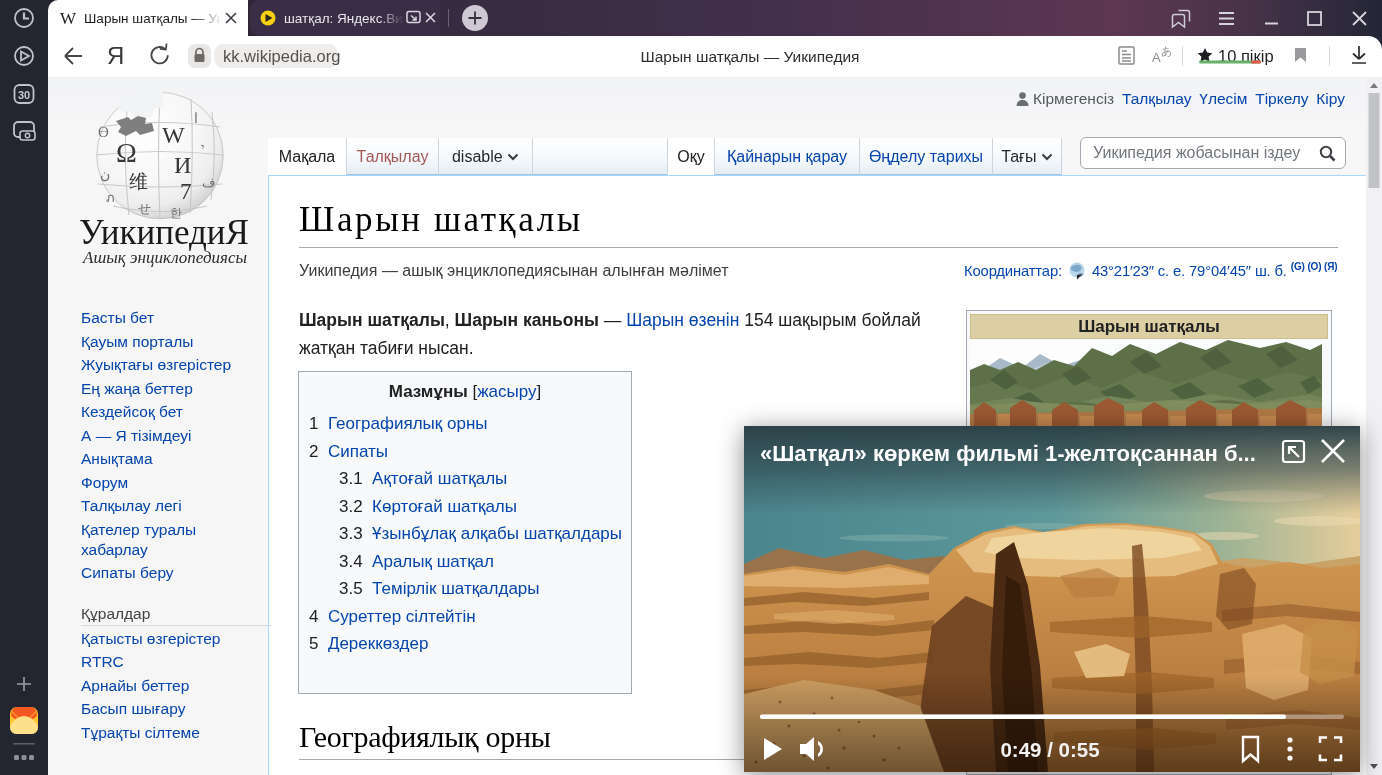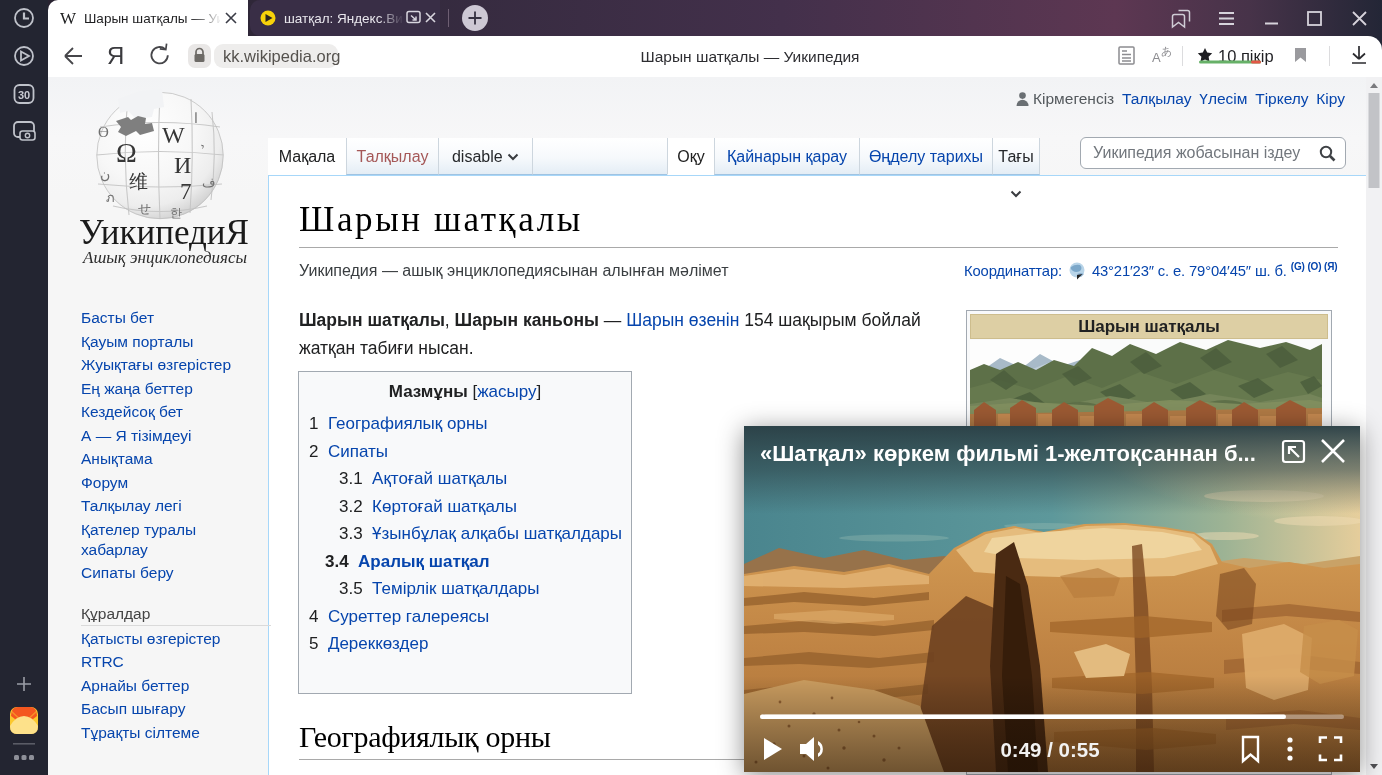--- a/index.html
+++ b/index.html
@@ -176,21 +176,21 @@
     <div class="wtab" style="left:220px; width:78px; background:#fff; border-left:none; border-bottom:1px solid #fff; color:#202122;">Мақала</div>
     <div class="wtab" style="left:298px; width:92px;"><span style="color:#a55858;">Талқылау</span></div>
     <div class="wtab" style="left:390px; width:94px; color:#26282b;">disable <svg width="12" height="8" viewBox="0 0 12 8" style="vertical-align:1px;">
         <path d="M1.5 1.5 L6 6 L10.5 1.5" fill="none" stroke="#3a3c40" stroke-width="2"></path>
       </svg></div>
     <div class="wtab" style="left:484px; width:135px;"></div>
 
     <div class="wtab active" style="left:619px; width:47px; border-left:1px solid #cdd6de;">Оқу</div>
     <div class="wtab" style="left:666px; width:145px;">Қайнарын қарау</div>
     <div class="wtab" style="left:811px; width:133px;">Өңделу тарихы</div>
-    <div class="wtab" style="left:944px; width:48px; color:#26282b; border-right:1px solid #cdd6de;">Тағы <svg width="12" height="8" viewBox="0 0 12 8" style="vertical-align:1px;">
+    <div class="wtab" style="left:944px; width:70px; color:#26282b; border-right:1px solid #cdd6de;">Тағы <svg width="12" height="8" viewBox="0 0 12 8" style="vertical-align:1px;">
         <path d="M1.5 1.5 L6 6 L10.5 1.5" fill="none" stroke="#3a3c40" stroke-width="2"></path>
       </svg></div>
 
     <div style="position:absolute; left:1032px; top:60px; width:266px; height:32px; background:#fff; border:1px solid #a2a9b1; border-radius:6px;">
       <span style="position:absolute; left:12px; top:6px; font-size:16px; color:#72777d;">Уикипедия жобасынан іздеу</span>
       <svg style="position:absolute; right:9px; top:7px;" width="17" height="17" viewBox="0 0 17 17">
         <circle cx="7" cy="7" r="5.2" fill="none" stroke="#3f4246" stroke-width="2"></circle>
         <path d="M11 11 L15.5 15.5" stroke="#3f4246" stroke-width="2.6"></path>
       </svg>
     </div>
@@ -285,23 +285,23 @@
     </div>
 
     <div style="position:absolute; left:250px; top:294px; width:334px; height:323px; background:#f8f9fa; border:1px solid #a2a9b1; font-size:17px;">
       <div style="text-align:center; margin-top:10px;"><b style="color:#202122;">Мазмұны</b> <span style="color:#202122;">[</span><a class="wl" href="#">жасыру</a><span style="color:#202122;">]</span></div>
       <div style="margin:8px 0 0 10px; line-height:27.5px; color:#202122;">
         <div>1&nbsp; <a class="wl" href="#">Географиялық орны</a></div>
         <div>2&nbsp; <a class="wl" href="#">Сипаты</a></div>
         <div style="margin-left:30px;">3.1&nbsp; <a class="wl" href="#">Ақтоғай шатқалы</a></div>
         <div style="margin-left:30px;">3.2&nbsp; <a class="wl" href="#">Көртоғай шатқалы</a></div>
         <div style="margin-left:30px;">3.3&nbsp; <a class="wl" href="#">Ұзынбұлақ алқабы шатқалдары</a></div>
-        <div style="margin-left:16px;font-weight:bold;">3.4&nbsp; <a class="wl" href="#">Аралық шатқал</a></div>
+        <div style="margin-left:30px;">3.4&nbsp; <a class="wl" href="#">Аралық шатқал</a></div>
         <div style="margin-left:30px;">3.5&nbsp; <a class="wl" href="#">Темірлік шатқалдары</a></div>
-        <div>4&nbsp; <a class="wl" href="#">Суреттер галереясы</a></div>
+        <div>4&nbsp; <a class="wl" href="#">Суреттер сілтейтін</a></div>
         <div>5&nbsp; <a class="wl" href="#">Дереккөздер</a></div>
       </div>
     </div>
 
     <div style="position:absolute; left:918px; top:233px; width:366px; height:465px; background:#f8f9fa; border:1px solid #a2a9b1; padding:3px;">
       <div style="background:#ddcfa4; border:1px solid #cdbd8d; height:25px; line-height:24px; text-align:center; font-size:17px; font-weight:bold; color:#202122;">Шарын шатқалы</div>
       <div style="margin-top:1px;">
         <svg width="352" height="430" viewBox="0 0 352 430" preserveAspectRatio="none">
           <rect width="352" height="430" fill="#7b8a5e"></rect>
           <rect width="352" height="40" fill="#fafbfb"></rect>

